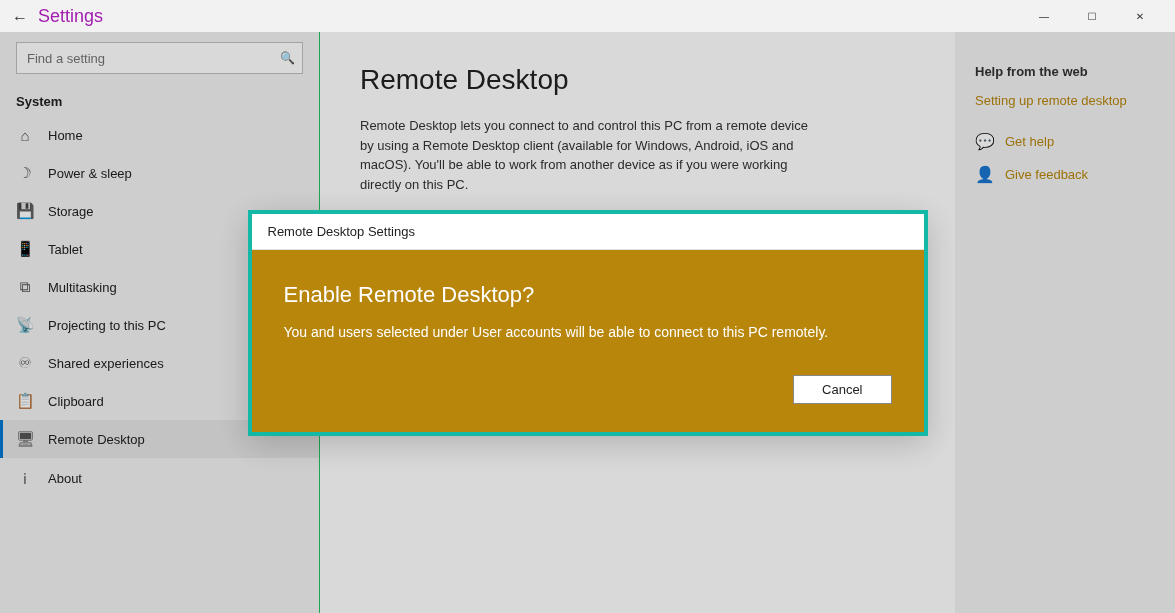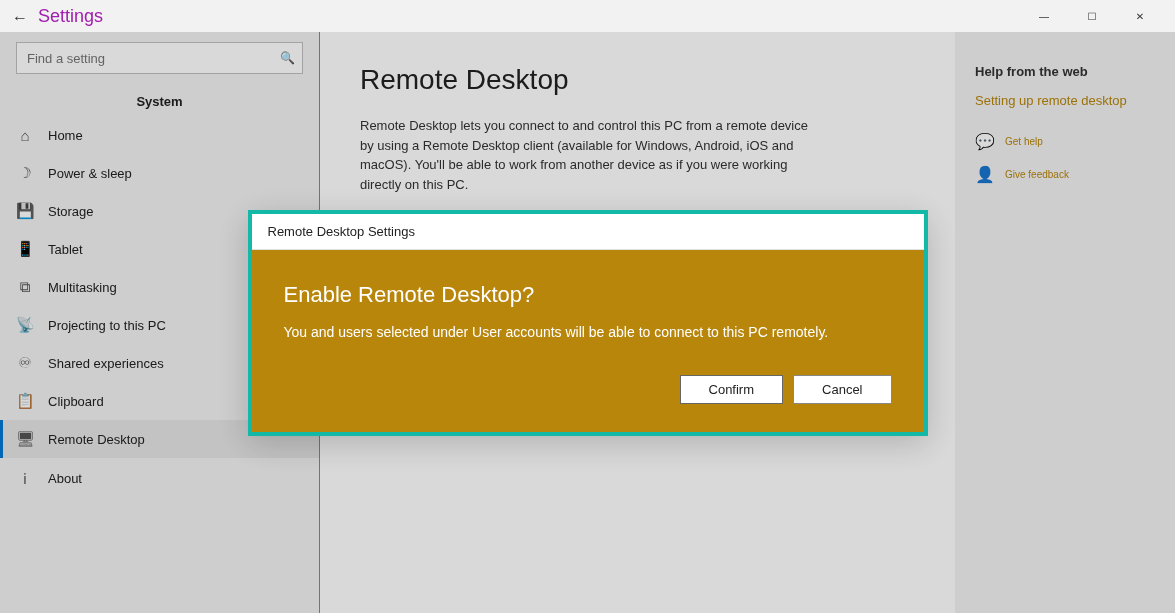--- a/index.html
+++ b/index.html
@@ -87,21 +87,20 @@
       transform: translateY(-50%);
       font-size: 12px;
       color: #555;
     }
 
     .sidebar-section-title {
       font-size: 13px;
       font-weight: 700;
       color: #222;
       padding: 4px 16px 8px 16px;
-      text-align: center;
     }
 
     .sidebar-item {
       display: flex;
       align-items: center;
       padding: 10px 16px;
       font-size: 13px;
       color: #222;
       cursor: pointer;
       gap: 14px;
@@ -220,21 +219,21 @@
       margin-bottom: 14px;
       cursor: pointer;
     }
     .help-action-icon {
       width: 20px;
       font-size: 16px;
       color: #888;
       text-align: center;
     }
     .help-action-label {
-      font-size: 10px;
+      font-size: 13px;
       color: #b8860b;
     }
 
     
     .overlay {
       position: fixed;
       top: 32px;
       left: 0;
       right: 0;
       bottom: 0;
@@ -405,18 +404,17 @@
 
 </div>
 
 <div class="overlay">
   <div class="dialog">
     <div class="dialog-titlebar">Remote Desktop Settings</div>
     <div class="dialog-body">
       <div class="dialog-heading">Enable Remote Desktop?</div>
       <div class="dialog-text">You and users selected under User accounts will be able to connect to this PC remotely.</div>
       <div class="dialog-buttons">
-        <button class="dialog-btn primary">Confirm</button>
         <button class="dialog-btn">Cancel</button>
       </div>
     </div>
   </div>
 </div>
 
 </body></html>

